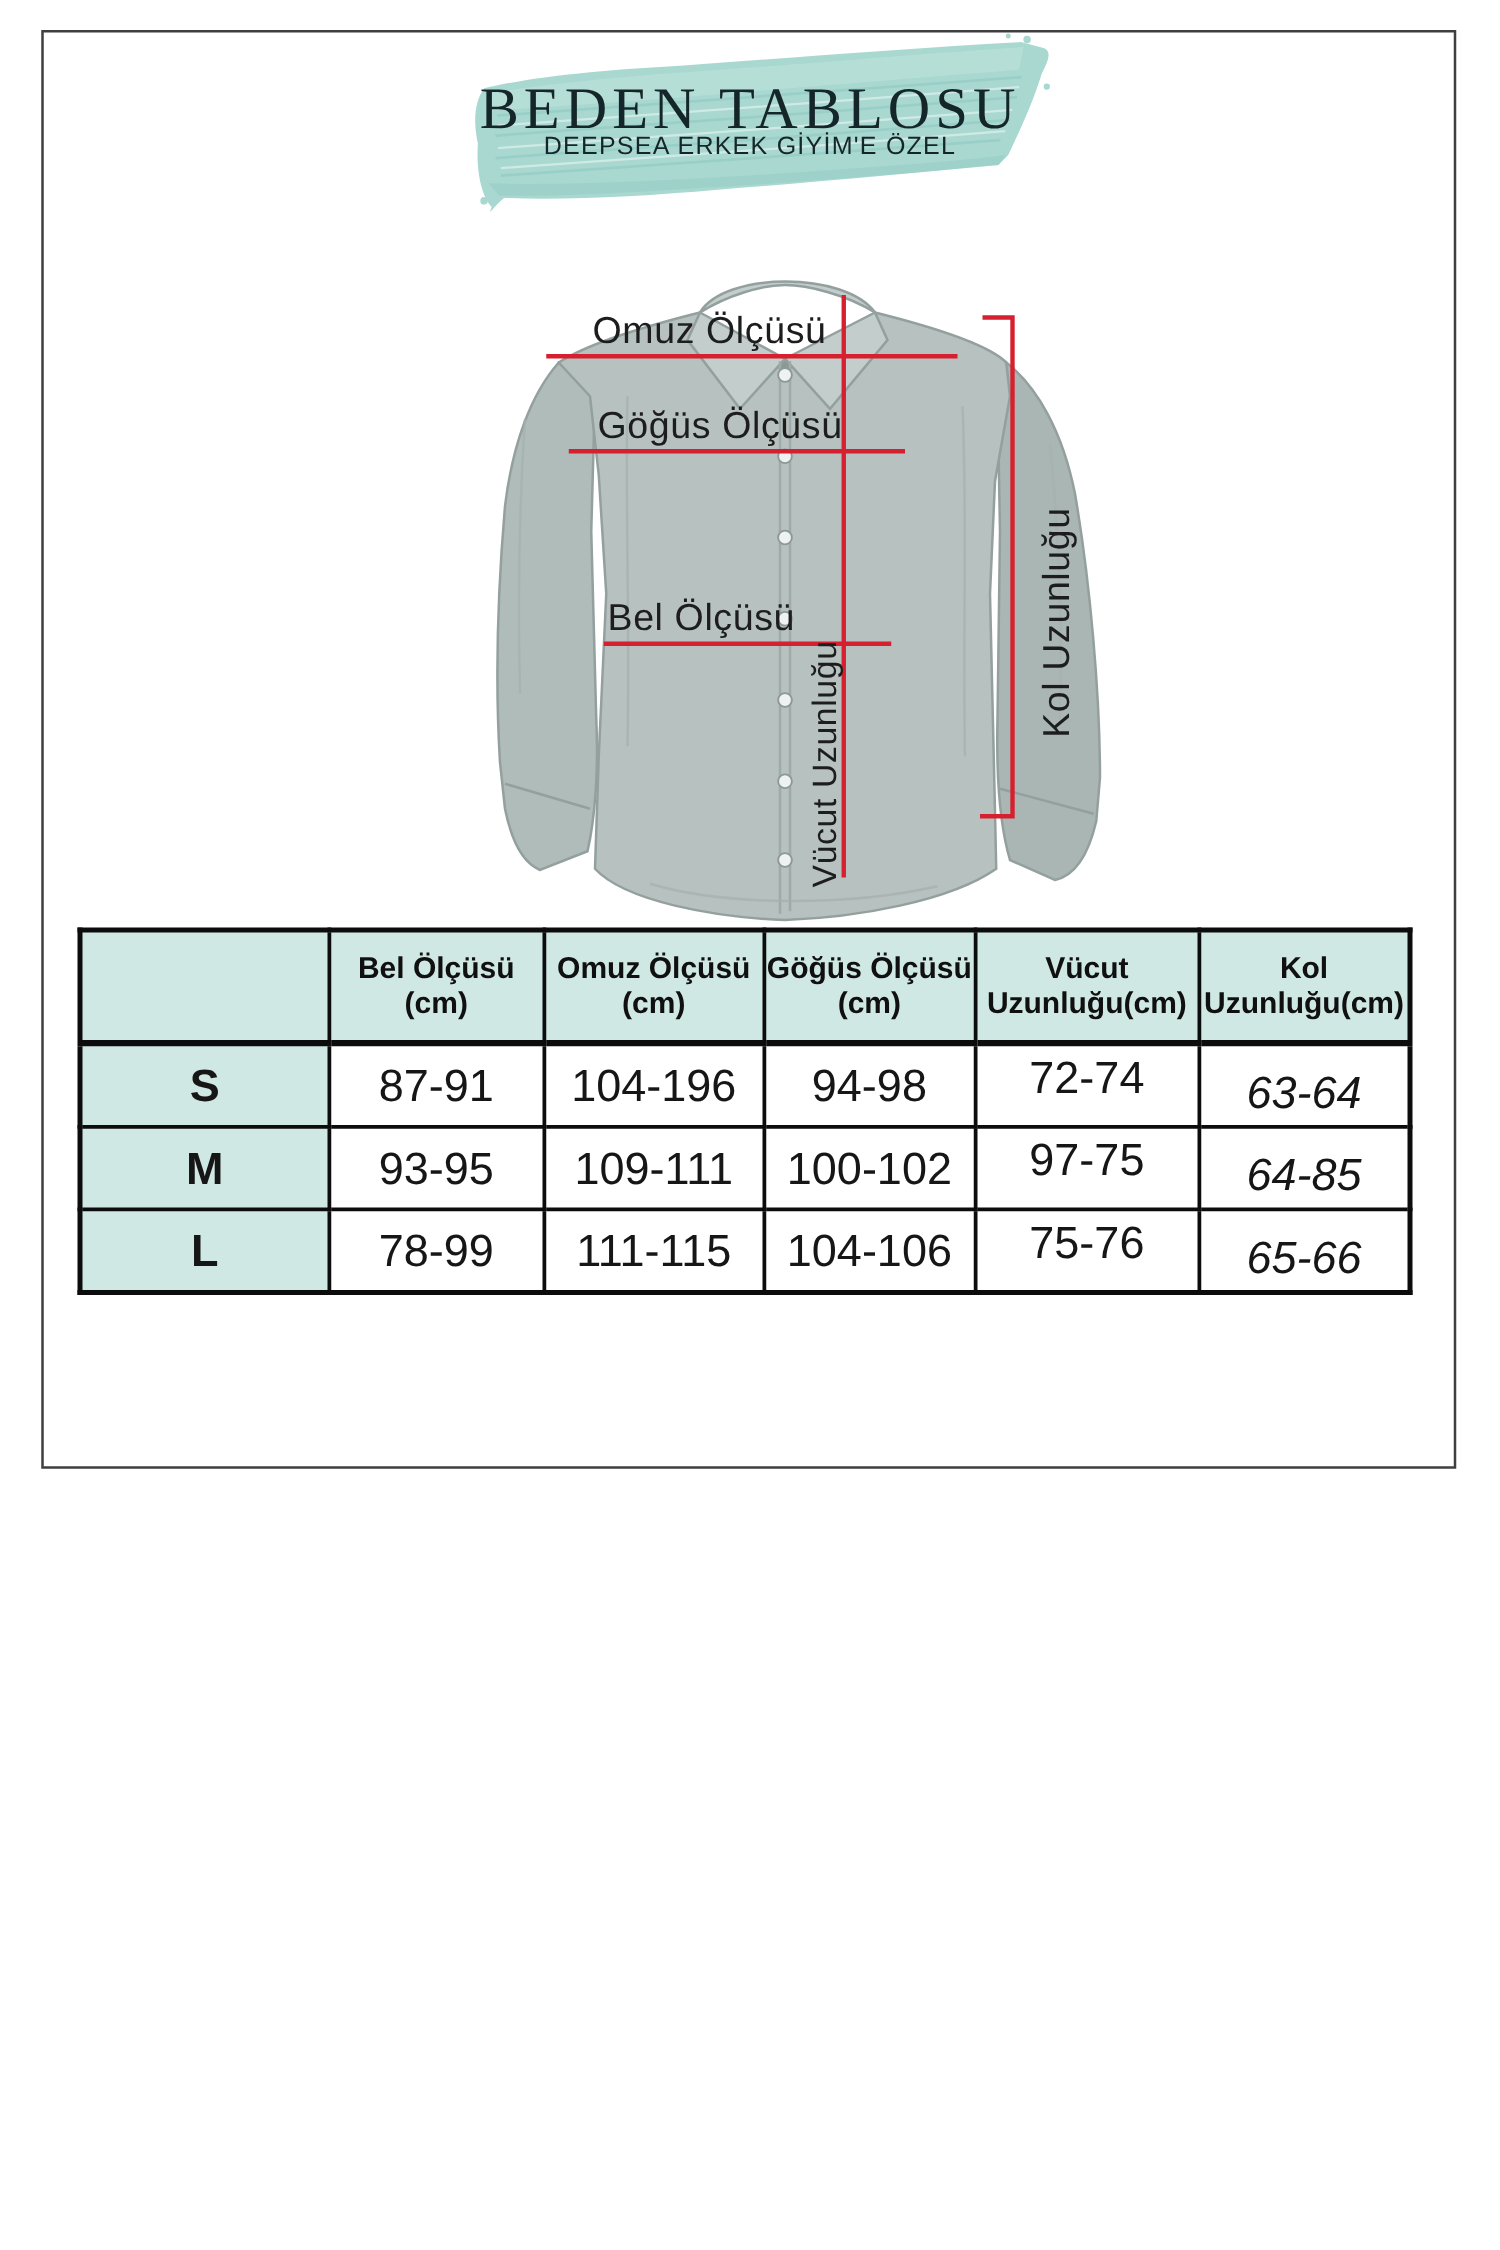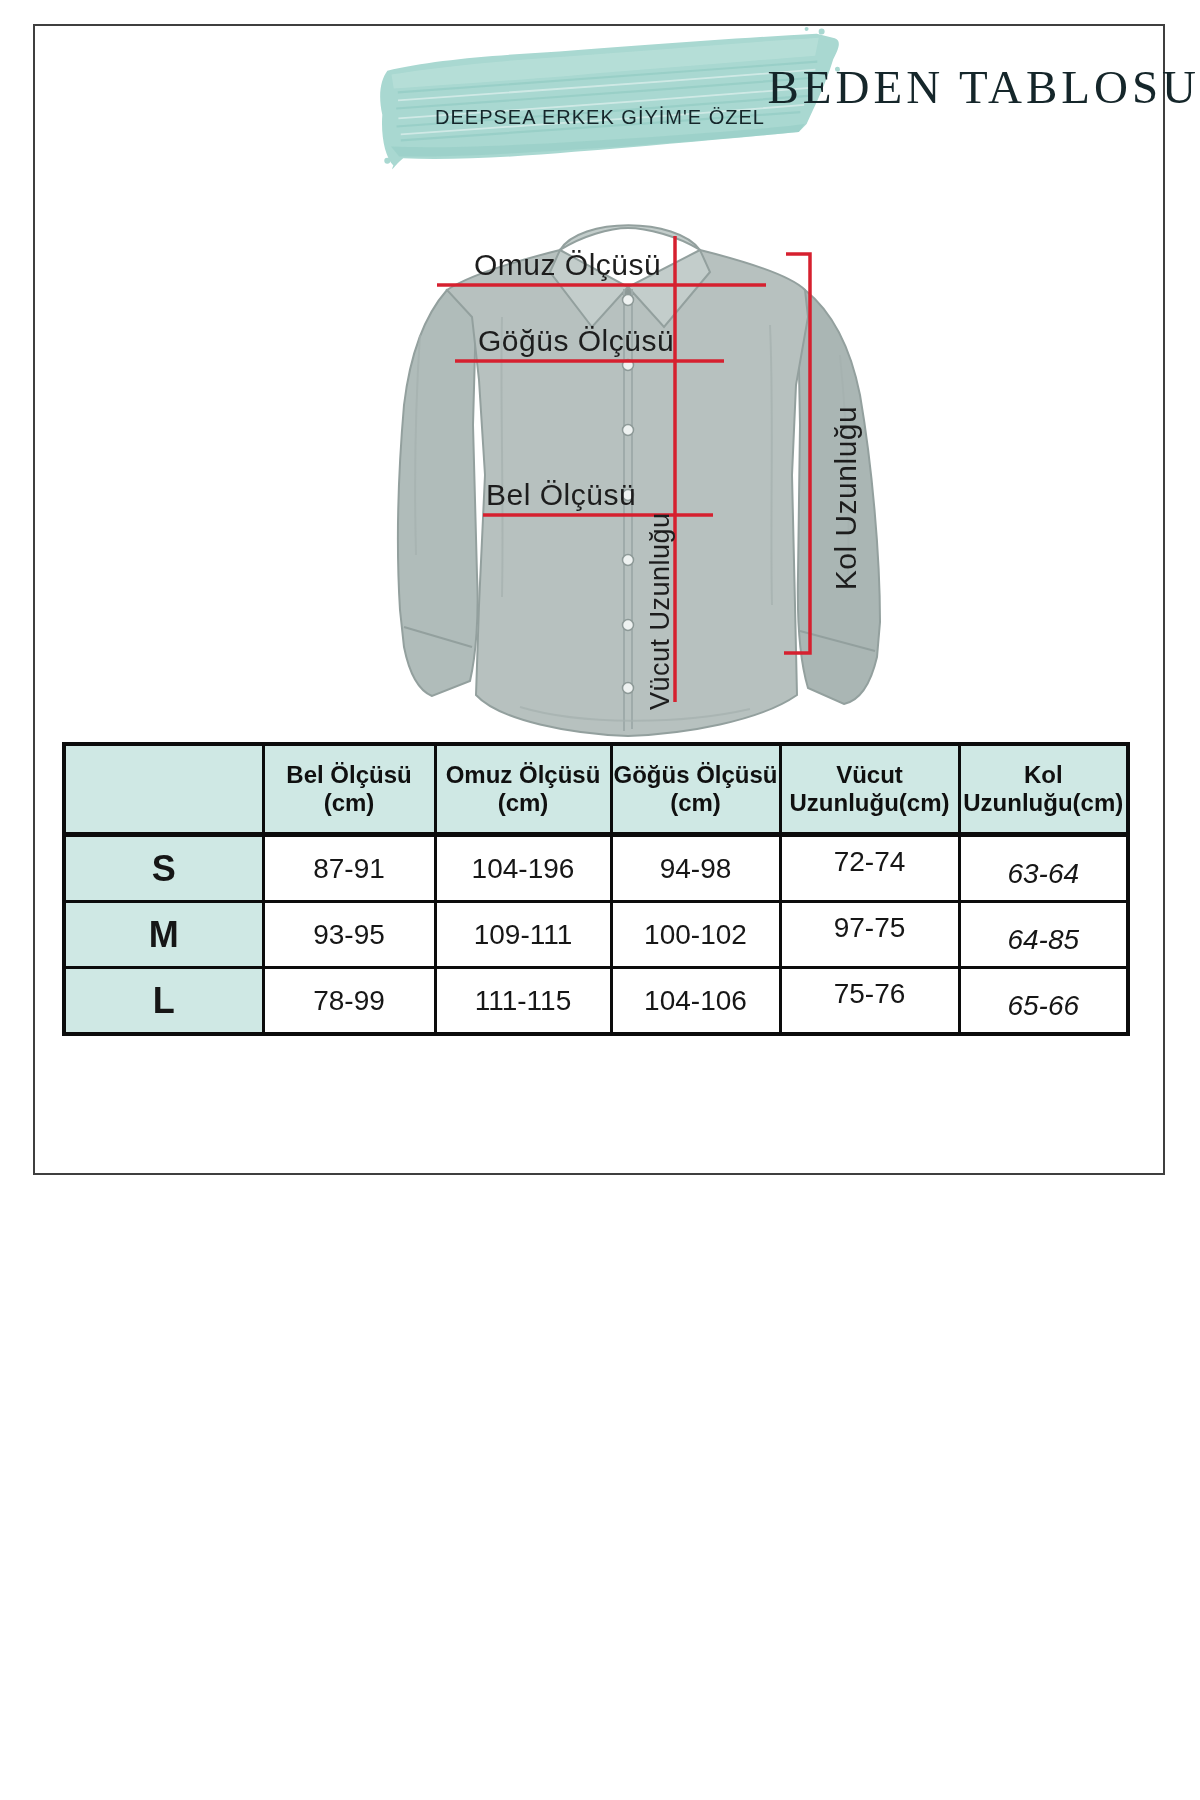--- a/index.html
+++ b/index.html
@@ -7,21 +7,21 @@
     width:1200px;height:1800px;background:#ffffff;position:relative;
     font-family:"Liberation Sans", sans-serif;overflow:hidden;
   }
   .page-border{
     position:absolute;left:33px;top:24px;width:1128px;height:1147px;
     border:2px solid #3f3f3f;background:#ffffff;
   }
   
   .brush-wrap{position:absolute;left:368px;top:30px;width:486px;height:136px;transform:rotate(-1.2deg);}
   .title{
-    position:absolute;left:0;top:60px;width:1200px;text-align:right;
+    position:absolute;left:0;top:60px;width:1200px;text-align:center;
     font-family:"Liberation Serif", serif;font-size:47px;letter-spacing:4px;
     color:#15262a;font-weight:500;
   }
   .subtitle{
     position:absolute;left:0;top:106px;width:1200px;text-align:center;
     font-size:20px;letter-spacing:1px;color:#15262a;font-weight:400;
   }
   
   .mlabel{
     position:absolute;color:#1d1d1d;font-size:30px;font-weight:400;
@@ -38,21 +38,21 @@
   table.size-table{border-collapse:collapse;table-layout:fixed;background:#ffffff;}
   table.size-table th, table.size-table td{
     border:3px solid #0c0c0c;text-align:center;vertical-align:middle;padding:0;
   }
   table.size-table{border:4px solid #0c0c0c;}
   table.size-table thead th{
     background:var(--header-bg,#cfe8e4);height:86px;
     font-size:24px;line-height:28px;font-weight:bold;color:#101010;
     border-bottom-width:5px;
   }
-  table.size-table td{height:63px;font-size:28px;color:#161616;font-weight:400;}
+  table.size-table td{height:63px;font-size:36px;color:#161616;font-weight:400;}
   table.size-table td.size-cell{
     background:var(--header-bg,#cfe8e4);font-weight:bold;font-size:36px;
   }
   table.size-table td.vucut-cell span{display:inline-block;transform:translateY(-7px);text-align:center;}
   table.size-table td.kol-cell span{display:inline-block;transform:translateY(5px);font-style:italic;}
   .col-size{width:199px;} .col-bel{width:172px;} .col-omuz{width:176px;}
   .col-gogus{width:169px;} .col-vucut{width:179px;} .col-kol{width:169px;}
   svg{display:block;}
 </style>
 </head>

